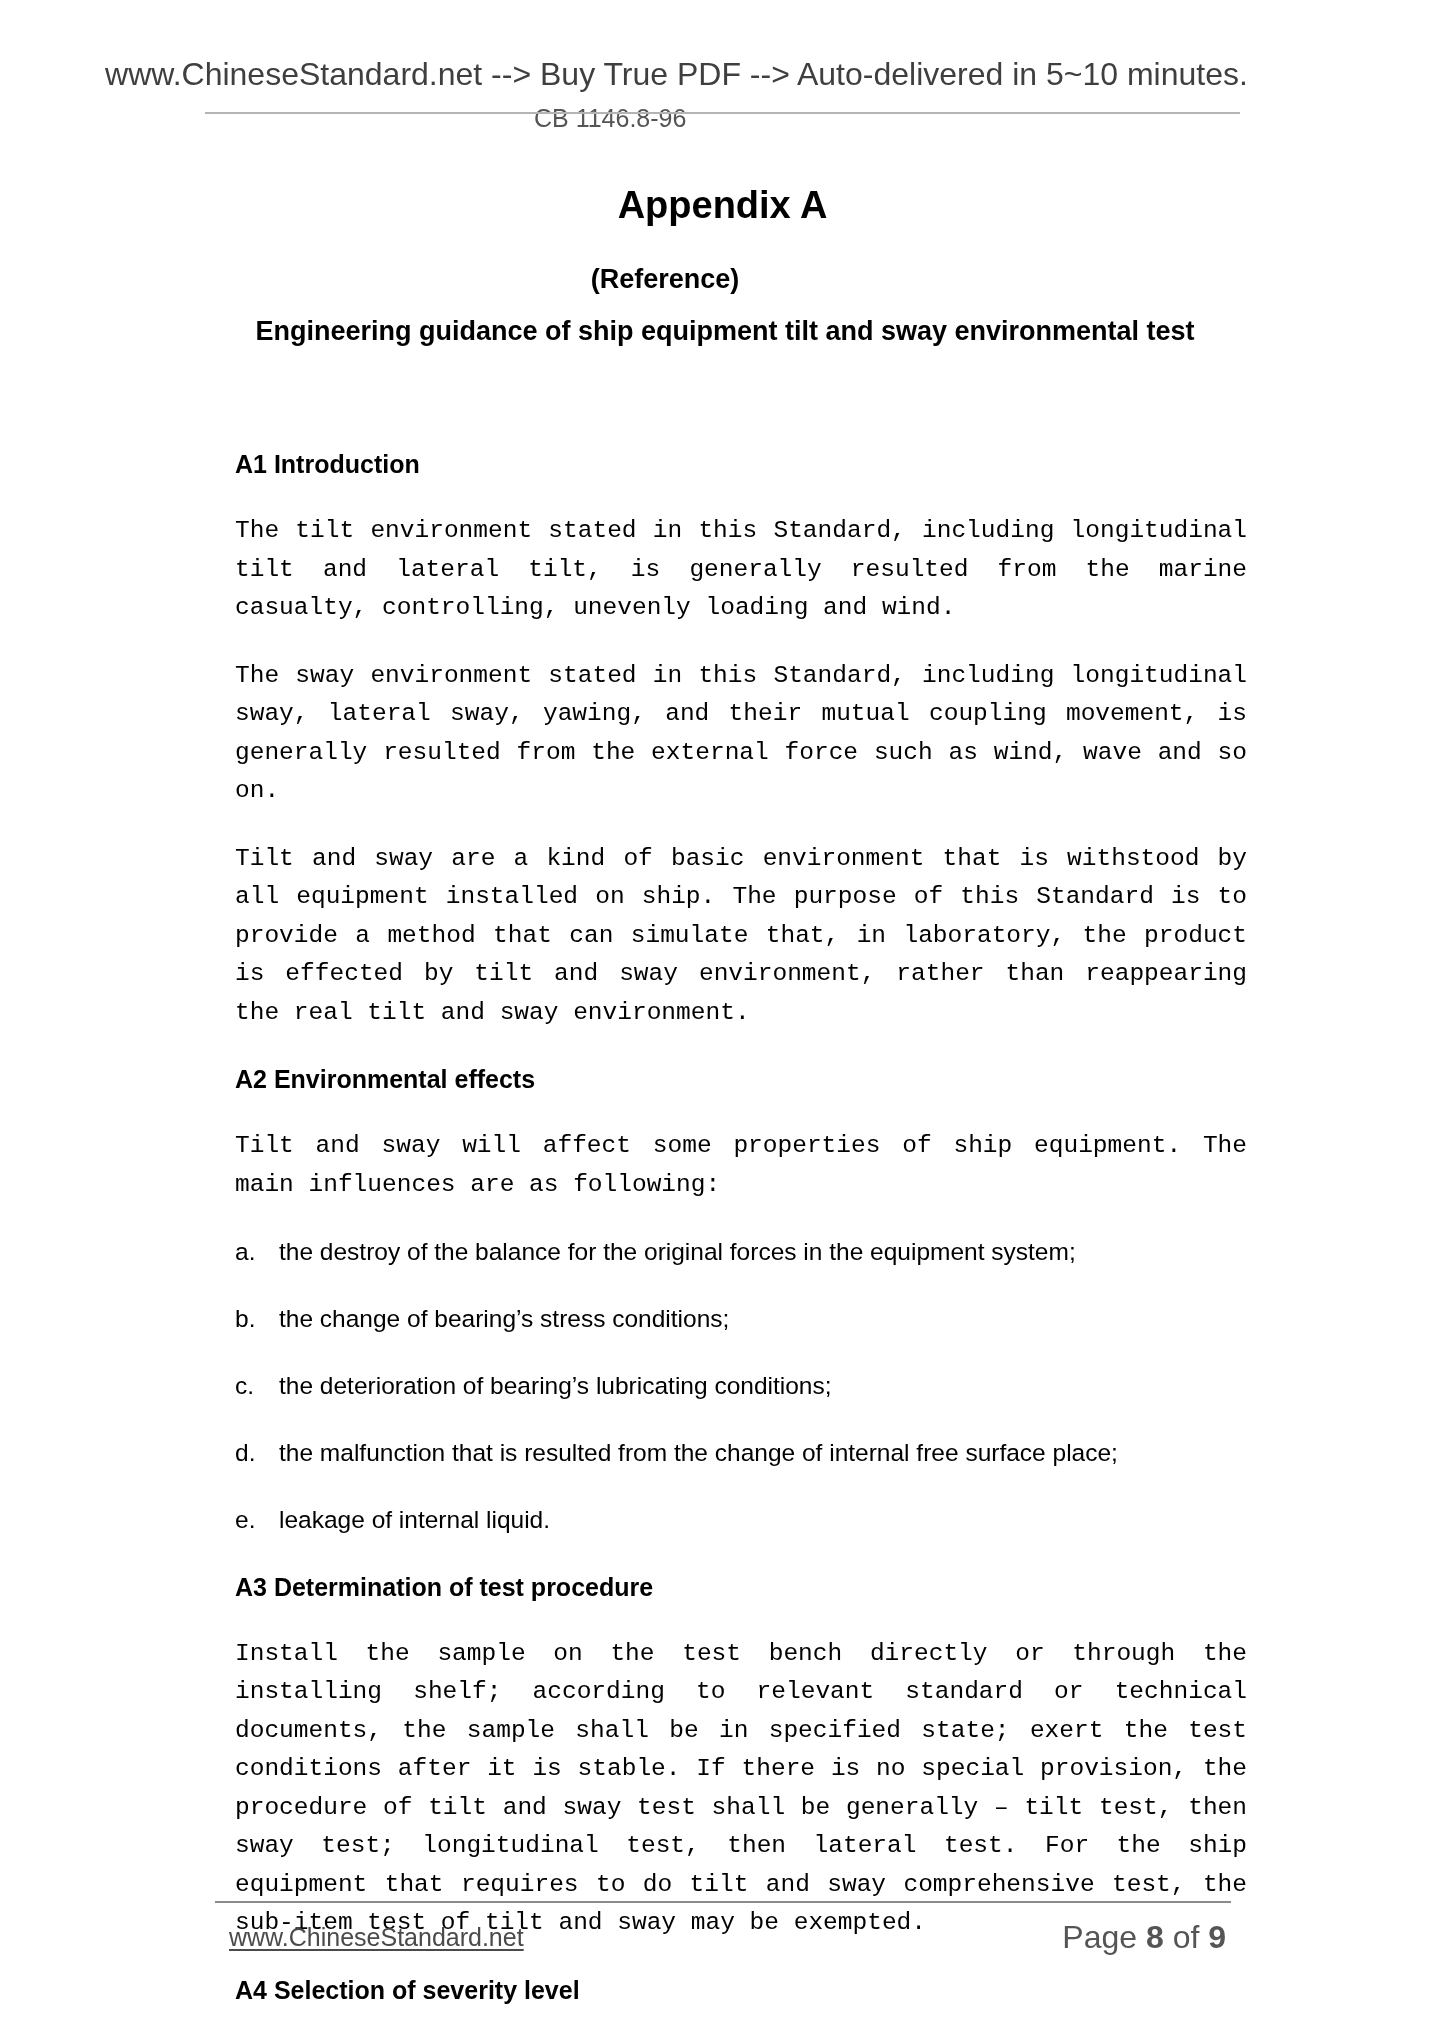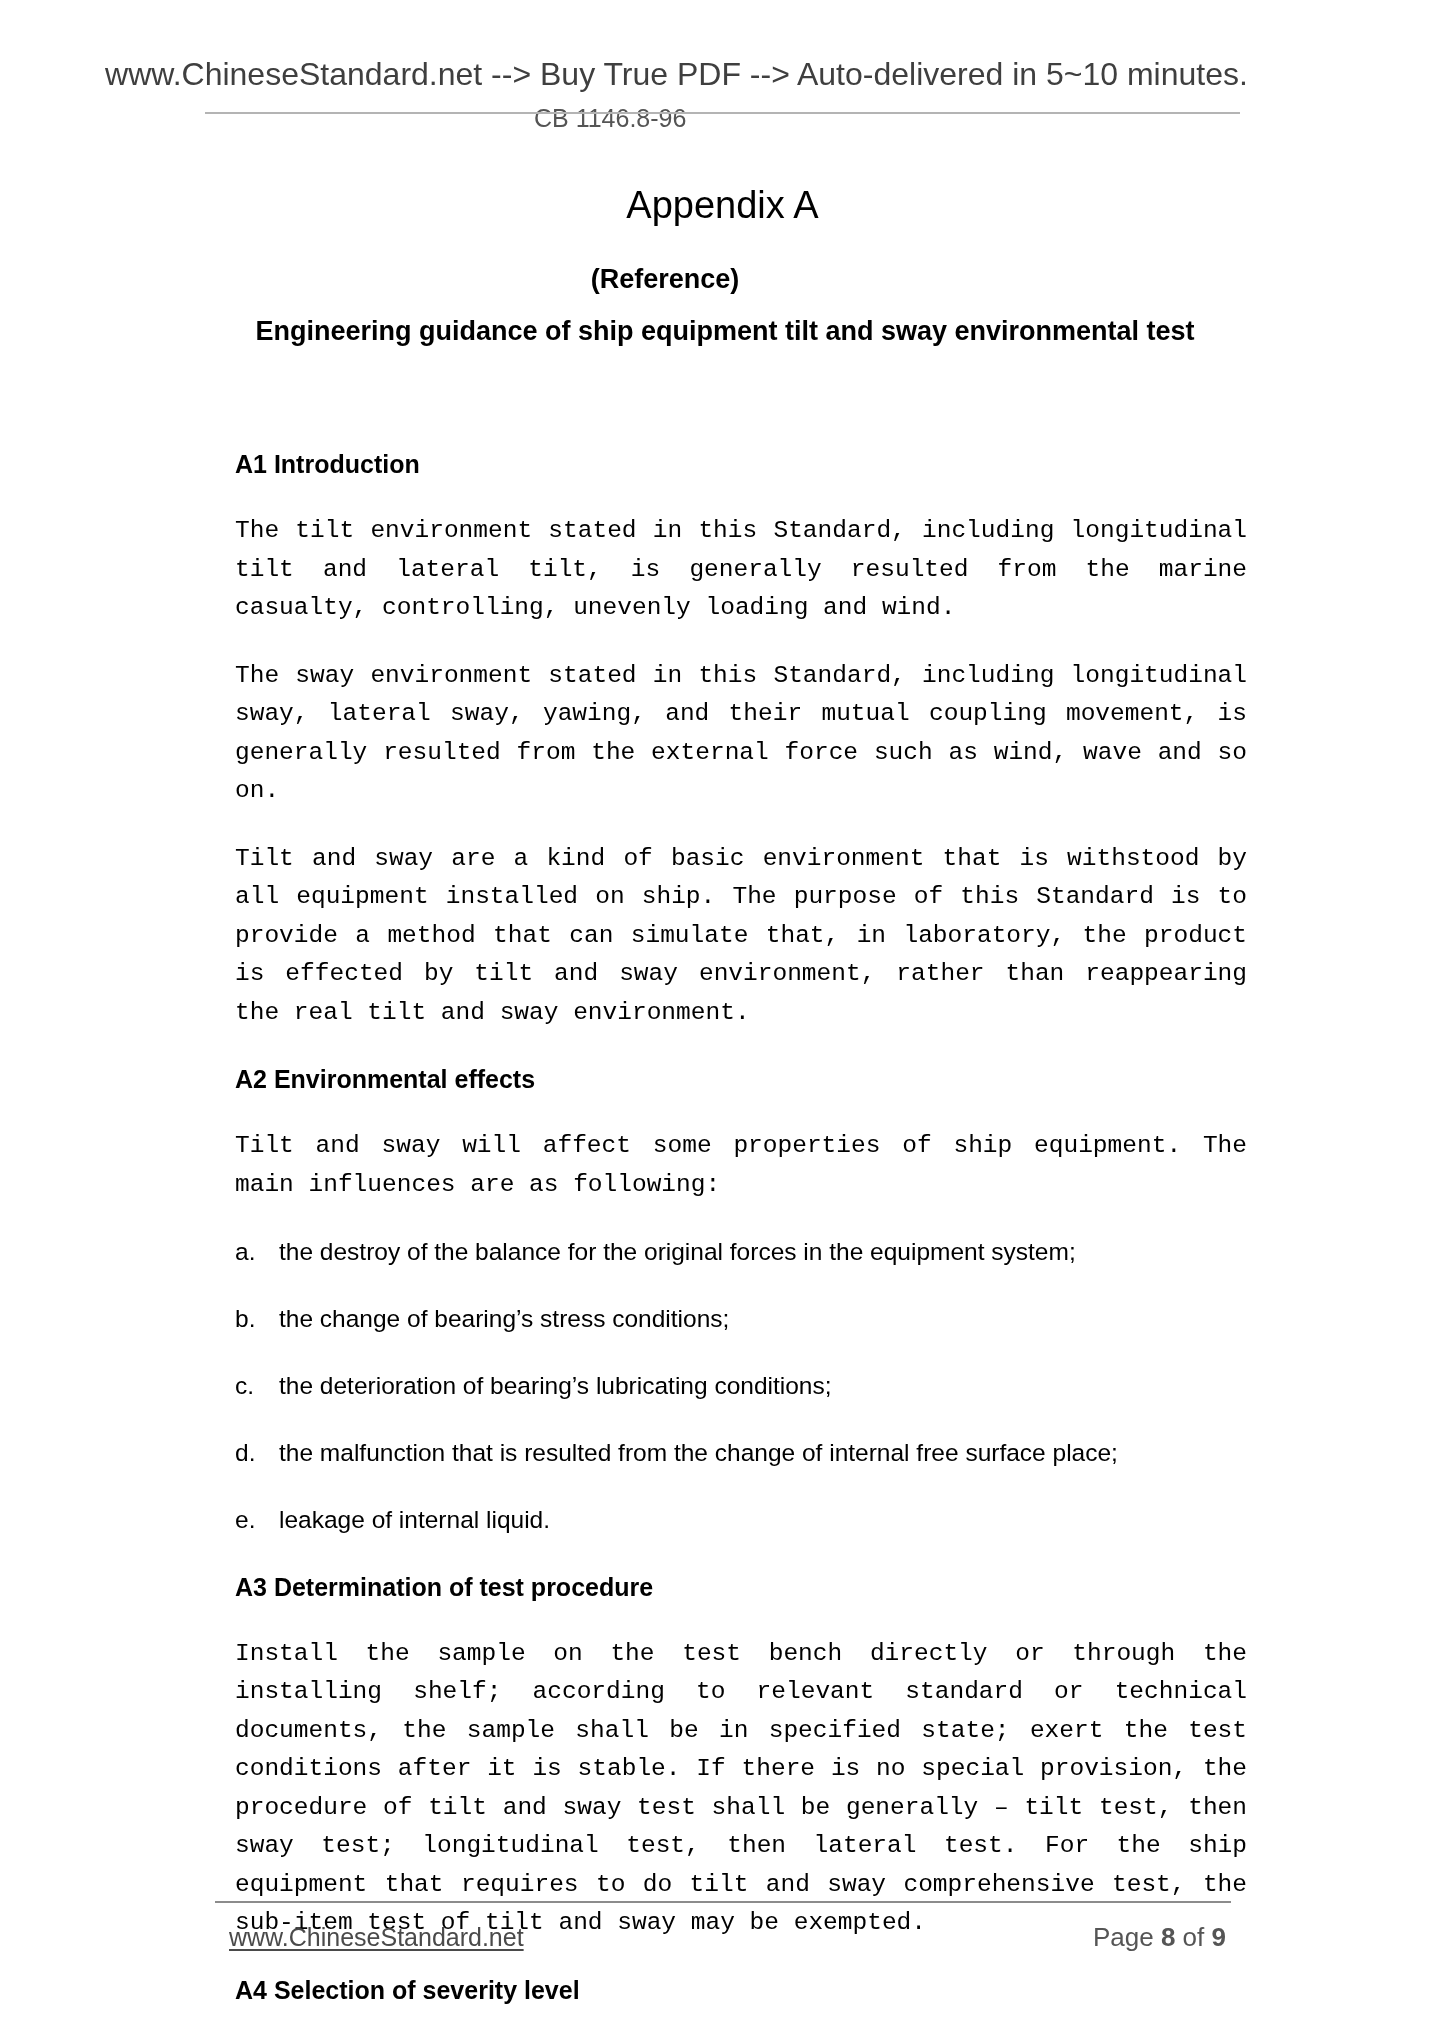--- a/index.html
+++ b/index.html
@@ -51,21 +51,21 @@
     }
 
     
     .title {
       position: absolute;
       left: 0;
       top: 180px;
       width: 1445px;
       text-align: center;
       font-size: 38px;
-      font-weight: normal;
+      font-weight: bold;
       line-height: 50px;
     }
     .subtitle-ref {
       position: absolute;
       left: 0;
       top: 261px;
       width: 1330px;
       text-align: center;
       font-size: 27px;
       font-weight: bold;
@@ -137,21 +137,21 @@
       line-height: 32px;
       color: #4a4a4a;
       text-decoration: underline;
       text-underline-offset: 3px;
       cursor: pointer;
     }
     .footer-page {
       position: absolute;
       right: 219px;
       top: 1921px;
-      font-size: 26px;
+      font-size: 32px;
       line-height: 32px;
       color: #555555;
       white-space: nowrap;
     }
     .footer-page b { font-weight: bold; }
   </style>
 </head>
 <body>
 
 <div class="run-header">

